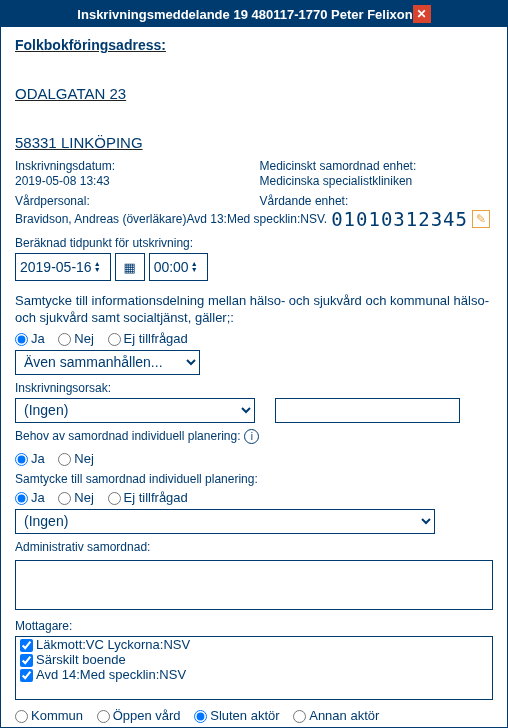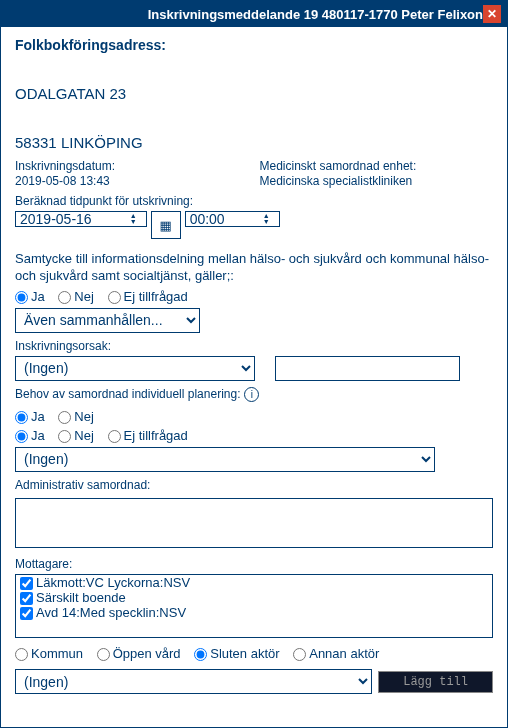--- a/index.html
+++ b/index.html
@@ -1,35 +1,35 @@
 <!DOCTYPE html>
 <html><head>
 <meta charset="utf-8">
 <style>
   * { box-sizing: border-box; margin: 0; padding: 0; }
   html, body { width: 508px; height: 728px; font-family: Arial, sans-serif; font-size: 13px; color: #222; }
   .window { border: 1px solid #003b70; background: #fff; width: 508px; height: 728px; display: flex; flex-direction: column; }
-  .titlebar { background: #003b70; color: #fff; padding: 4px 6px; display: flex; align-items: center; justify-content: flex-end; font-weight: bold; font-size: 13px; }
+  .titlebar { background: #003b70; color: #fff; padding: 4px 12px; display: flex; align-items: center; justify-content: center; font-weight: bold; font-size: 13px; }
   .closebtn { width: 18px; height: 18px; background: #d9442e; color: #fff; display: inline-flex; align-items: center; justify-content: center; font-size: 12px; font-weight: bold; cursor: pointer; }
   .content { padding: 10px 14px 8px 14px; flex: 1; overflow: hidden; }
-  .addr { margin-bottom: 8px; }
+  .addr { margin-bottom: 8px; text-decoration: underline; }
   .addr .heading { color: #003b70; font-weight: bold; font-size: 14px; }
   .addr .line { color: #003b70; font-size: 15px; margin-top: 32px; }
   .meta-row { display: flex; gap: 11px; }
   .meta-col { flex: 1 1 50%; color: #003b70; font-size: 12px; }
   .meta-col .lbl { display: block; }
   .meta-col .val { display: block; margin-top: 1px; }
   .meta2 { color: #003b70; font-size: 12px; margin-top: 6px; }
   .meta2row { display: flex; align-items: center; }
   .meta2row .personal { white-space: nowrap; }
   .phone { font-family: monospace; font-size: 19px; letter-spacing: 1px; color: #003b70; margin-left: 4px;}
   .editicon { width: 18px; height: 18px; border: 1px solid #e8a23d; display: inline-flex; align-items: center; justify-content: center; margin-left: 4px; color:#e8a23d; cursor:pointer;}
   .section-label { color: #003b70; font-size: 12px; margin-top: 6px; margin-bottom: 3px; display: block; }
   .date-row { display: flex; gap: 4px; align-items: stretch; }
-  .dateinput, .timeinput { border: 1px solid #003b70; padding: 3px 4px; color:#003b70; font-size:14px; height:16px; display:flex; align-items:center;gap:36px; }
+  .dateinput, .timeinput { border: 1px solid #003b70; padding: 3px 4px; color:#003b70; font-size:14px; height:28px; display:flex; align-items:center; }
   .spin { width: 12px; display:inline-flex; flex-direction:column; justify-content:center; margin-left:2px; }
   .spin span { font-size: 7px; color:#003b70; line-height:6px; cursor:pointer; }
   .calbtn { width: 30px; height: 28px; border:1px solid #003b70; display:inline-flex; align-items:center; justify-content:center; color:#003b70; cursor:pointer; }
   .consent-text { color:#003b70; font-size:13px; margin-top:12px; line-height:1.3; }
   .radiogroup { margin-top:4px; color:#003b70; font-size:13px; }
   .radiogroup label { margin-right: 10px; cursor:pointer; }
   .radiogroup input { margin-right:3px; vertical-align:middle; cursor:pointer;}
   .select { border:1px solid #003b70; background:#fff; color:#003b70; font-size:14px; padding:2px 4px; height:25px; width: 185px; }
   .select.wide { width: 240px; }
   .select.full { width: 420px; }
@@ -68,20 +68,38 @@
       <div class="meta-col">
         <span class="lbl">Inskrivningsdatum:</span>
         <span class="val">2019-05-08 13:43</span>
       </div>
       <div class="meta-col">
         <span class="lbl">Medicinskt samordnad enhet:</span>
         <span class="val">Medicinska specialistkliniken</span>
       </div>
     </div>
 
+    <div class="meta2">
+      <div class="meta-row">
+        <div class="meta-col">
+          <span class="lbl">Vårdpersonal:</span>
+        </div>
+        <div class="meta-col">
+          <span class="lbl">Vårdande enhet:</span>
+        </div>
+      </div>
+      <div class="meta2row">
+        <span class="personal">Bravidson, Andreas (överläkare)</span>
+        <span>Avd 13:Med specklin:NSV.</span>
+        <span class="phone">01010312345</span>
+        <span class="editicon">
+          <span>✎</span>
+        </span>
+      </div>
+    </div>
 
     <span class="section-label">Beräknad tidpunkt för utskrivning:</span>
     <div class="date-row">
       <div class="dateinput">
         <span>2019-05-16</span>
         <span class="spin">
           <span>▲</span>
           <span>▼</span>
         </span>
       </div>
@@ -119,20 +137,21 @@
       <span>Behov av samordnad individuell planering:</span>
       <span class="info-icon">
           <span>i</span>
         </span>
     </span>
     <div class="radiogroup">
       <label><input type="radio" name="sip" checked="" style=""><span>Ja</span></label>
       <label><input type="radio" name="sip" style=""><span>Nej</span></label>
     </div>
 
+    <span class="section-label">Samtycke till samordnad individuell planering:</span>
     <div class="radiogroup">
       <label><input type="radio" name="c2" checked="" style=""><span>Ja</span></label>
       <label><input type="radio" name="c2" style=""><span>Nej</span></label>
       <label><input type="radio" name="c2" style=""><span>Ej tillfrågad</span></label>
     </div>
     <select class="select full" style="margin-top:4px">
       <option>(Ingen)</option>
     </select>
 
     <span class="section-label">Administrativ samordnad:</span>

